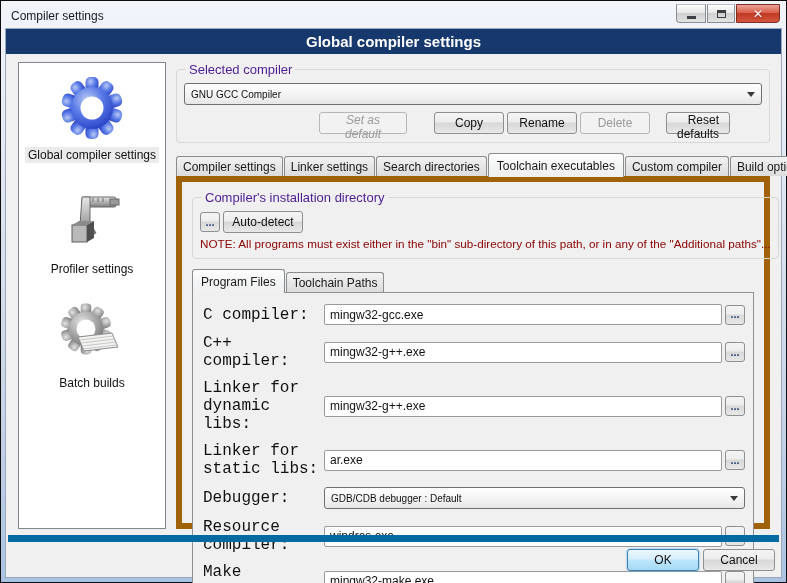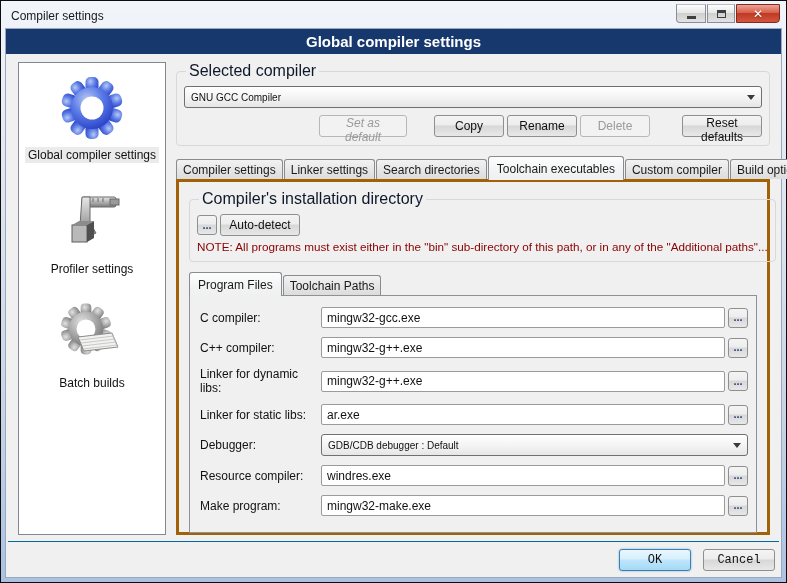--- a/index.html
+++ b/index.html
@@ -27,56 +27,56 @@
   .sidebar { width:148px; flex:none; background:#ffffff; border:1px solid #828790; padding:12px 4px; display:flex; flex-direction:column; align-items:center; }
   .side-item { display:flex; flex-direction:column; align-items:center; cursor:pointer; margin-bottom:26px; }
   .side-item .icon { width:64px; height:64px; margin-bottom:8px; }
   .side-item .lbl { font-size:12px; color:#111; padding:1px 3px; white-space:nowrap; }
   .side-item.selected .lbl { background:#ebebeb; }
 
   
   .main { flex:1; display:flex; flex-direction:column; min-width:0; }
 
   fieldset.gbox { border:1px solid #d8d8d8; border-radius:4px; padding:6px 7px 8px 7px; }
-  fieldset.gbox legend { font-size:16px; color:#0f172a; padding:0 3px; margin-left:2px;margin-top:11px; }
+  fieldset.gbox legend { font-size:13px; color:#4c1d95; padding:0 3px; margin-left:2px;margin-top:11px; }
 
   .combo { height:22px; border:1px solid #707070; border-radius:3px; background:linear-gradient(#ffffff,#f2f2f2 60%,#e6e6e6); display:flex; align-items:center; padding:0 6px; cursor:pointer; position:relative; }
   .combo .combo-text { flex:1; font-size:10px; color:#111; white-space:nowrap; overflow:hidden; }
   .combo .arrow { width:0; height:0; border-left:4px solid transparent; border-right:4px solid transparent; border-top:5px solid #3a3a3a; margin-left:6px; }
 
   .btnrow { display:flex; margin-top:7px; height:22px; }
   .btn { height:22px; border:1px solid #8e8f8f; border-radius:3px; background:linear-gradient(#f4f4f4,#ededed 45%,#d7d7d7 50%,#e8e8e8); font-size:12px; color:#111; padding:0 10px; cursor:pointer; font-family:inherit; }
   .btn.disabled { color:#9a9a9a; border-color:#b5b8bb; background:#f2f2f2; cursor:default; }
   .btn.b-setdef { width:88px; margin-left:135px;font-style:italic; }
   .btn.b-copy { width:70px; margin-left:27px; }
   .btn.b-rename { width:70px; margin-left:3px; }
   .btn.b-delete { width:70px; margin-left:3px; }
-  .btn.b-reset { width:80px; margin-left:32px; }
+  .btn.b-reset { width:64px; margin-left:16px;text-align:right; }
 
   
   .tabstrip { display:flex; align-items:flex-end; margin-top:9px; height:24px; position:relative; z-index:2; }
   .tab { height:20px; border:1px solid #898c8f; border-bottom:none; border-radius:3px 3px 0 0; background:linear-gradient(#f2f2f2,#dcdcdc); padding:0 6px; font-size:12px; display:flex; align-items:center; margin-right:1px; cursor:pointer; white-space:nowrap; color:#1a1a1a; }
   .tab.active { height:24px; background:linear-gradient(#fdfdfd,#f1f2f3 70%,#f0f0f0); margin-bottom:-1px; padding:0 8px; }
 
-  .tabpanel { flex:1; border:3px solid #a16207; background:#f0f0f0; padding:8px 10px 10px 10px; display:flex; flex-direction:column; min-height:0; }
+  .tabpanel { flex:1; border:6px solid #a16207; background:#f0f0f0; padding:8px 10px 10px 10px; display:flex; flex-direction:column; min-height:0; }
 
   .dir-row { display:flex; align-items:center; gap:3px; }
   input.txt { flex:1; height:21px; border:1px solid #9b9b9b; border-radius:2px; background:#fff; font-family:inherit; font-size:12px; padding:0 5px; color:#111; min-width:0; }
   .btn.ellipsis { width:20px; height:20px; padding:0; font-size:11px; font-weight:bold; color:#27437c; line-height:1; flex:none; }
   .btn.autodetect { width:80px; padding:0; flex:none; }
   .note { color:#8b0000; font-size:11.7px; margin-top:4px; white-space:nowrap; overflow:hidden; }
 
   .subtabs { display:flex; align-items:flex-end; margin-top:11px; height:22px; position:relative; z-index:2; }
   .subpanel { border:1px solid #8f9294; background:#f0f0f0; padding:11px 8px 10px 10px; }
   .frow { display:flex; align-items:center; margin-bottom:9px; gap:3px; }
   .frow:last-child { margin-bottom:6px; }
-  .frow .flabel { width:118px; flex:none; font-size:12px; color:#111; }
-
-  
-  .footer { flex:none; border-top:1px solid #0369a1; margin:2px 2px 0 2px; padding:7px 4px 6px 0; display:flex; justify-content:flex-end; gap:12px;font-family:Liberation Mono, monospace; }
+  .frow .flabel { width:118px; flex:none; font-size:16px; color:#111;font-family:Liberation Mono, monospace; }
+
+  
+  .footer { flex:none; border-top:7px solid #0369a1; margin:2px 2px 0 2px; padding:7px 4px 6px 0; display:flex; justify-content:flex-end; gap:4px; }
   .btn.ok { width:72px; background:linear-gradient(#ebf6fd,#d7effc 45%,#bde6fd 50%,#a6d9f4); border-color:#3c7fb1; box-shadow:0 0 2px #59a9e0; }
   .btn.cancel { width:72px; }
 </style>
 </head>
 <body>
 
 <div class="window">
   <div class="titlebar">
     <span class="titlebar-text">Compiler settings</span>
     <div class="winbtns">

